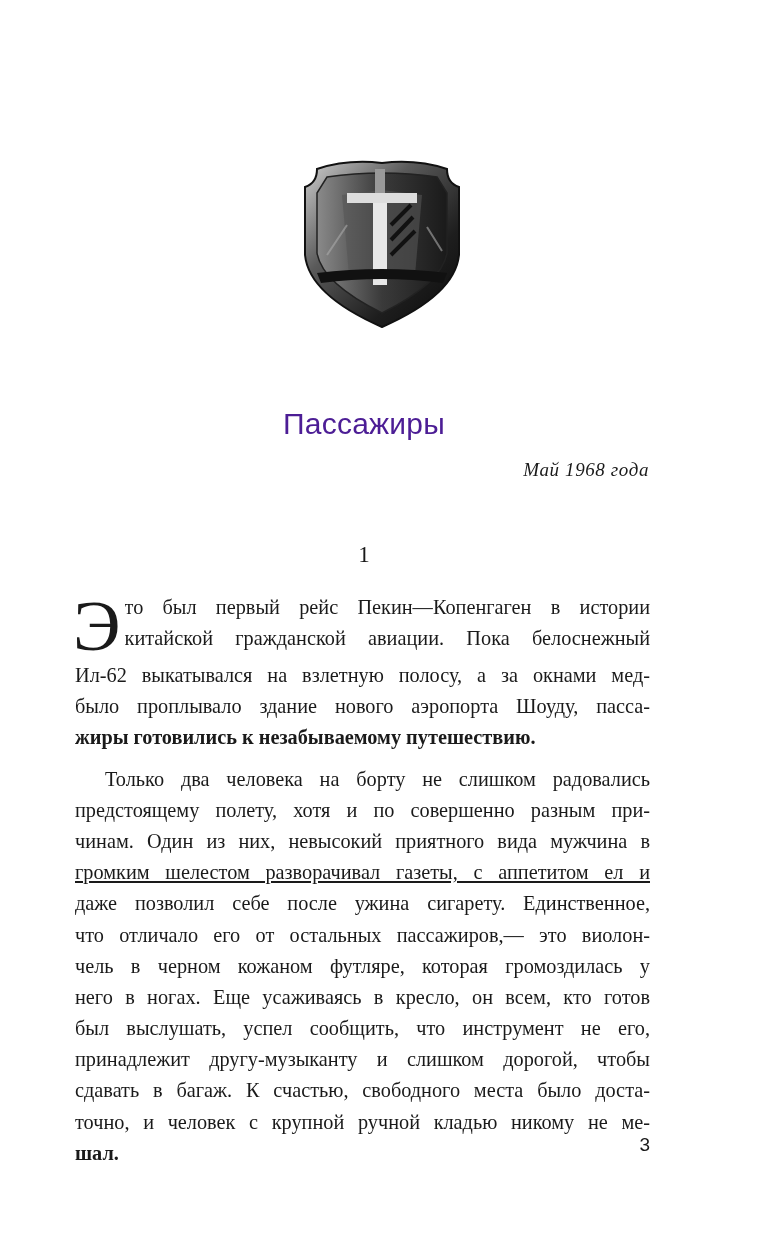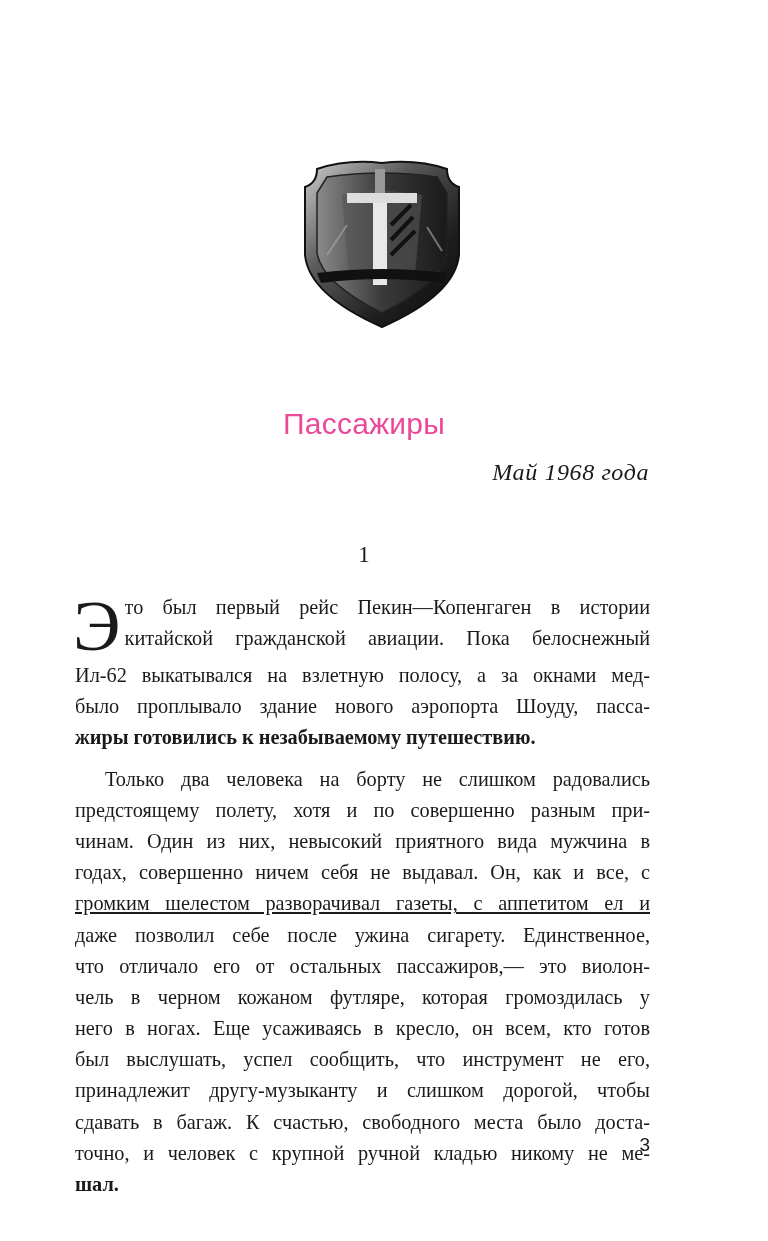--- a/index.html
+++ b/index.html
@@ -1,21 +1,21 @@
 <!DOCTYPE html>
 <html><head>
 <meta charset="utf-8">
 <style>
   html, body { margin:0; padding:0; background:#fff; }
   body { width:768px; height:1241px; position:relative; overflow:hidden; color:#1a1a1a; }
   .emblem { position:absolute; left:287px; top:155px; width:190px; height:175px; }
   .chapter-title { position:absolute; left:0; width:728px; top:407px; text-align:center;
-    font-family:"Liberation Sans", sans-serif; font-size:30px; font-weight:400; color:#ec4899; letter-spacing:0.2px; }
+    font-family:"Liberation Sans", sans-serif; font-size:30px; font-weight:400; color:#4c1d95; letter-spacing:0.2px; }
   .dateline { position:absolute; right:119px; top:459px; font-family:"Liberation Serif", serif;
-    font-style:italic; font-size:24px; letter-spacing:0.6px; }
+    font-style:italic; font-size:19px; letter-spacing:0.6px; }
   .section-num { position:absolute; left:0; width:728px; top:542px; text-align:center;
     font-family:"Liberation Serif", serif; font-size:23px; }
   .body-text { position:absolute; left:75px; width:575px; top:592px;
     font-family:"Liberation Serif", serif; font-size:20.3px; line-height:31.2px; }
   .line { display:block; text-align:justify; text-align-last:justify; white-space:nowrap; height:31.2px; }
   .line.last { text-align-last:left;font-weight:bold; }
   .indent { padding-left:30px; }
   .dropcap { float:left; font-family:"Liberation Serif", serif; font-size:72px; line-height:56px;
     height:62px; margin:6px 4px 0 -2px; }
   .para2 { margin-top:10px; }
@@ -61,21 +61,20 @@
     <span class="line" style="white-space: normal; overflow: hidden;">то был первый рейс Пекин—Копенгаген в истории</span>
     <span class="line" style="white-space: normal; overflow: hidden;">китайской гражданской авиации. Пока белоснежный</span>
     <span class="line" style="clear: left; white-space: normal; overflow: hidden;">Ил-62 выкатывался на взлетную полосу, а за окнами мед-</span>
     <span class="line" style="white-space: normal; overflow: hidden;">было проплывало здание нового аэропорта Шоуду, пасса-</span>
     <span class="line last">жиры готовились к незабываемому путешествию.</span>
   </div>
   <div class="para2">
     <span class="line indent" style="white-space: normal; overflow: hidden;">Только два человека на борту не слишком радовались</span>
     <span class="line" style="white-space: normal; overflow: hidden;">предстоящему полету, хотя и по совершенно разным при-</span>
     <span class="line" style="white-space: normal; overflow: hidden;">чинам. Один из них, невысокий приятного вида мужчина в</span>
-    <span class="line" style="white-space: normal; overflow: hidden;">годах, совершенно ничем себя не выдавал. Он, как и все, с</span>
     <span class="line" style="white-space: normal; overflow: hidden; text-decoration: underline;">громким шелестом разворачивал газеты, с аппетитом ел и</span>
     <span class="line" style="white-space: normal; overflow: hidden;">даже позволил себе после ужина сигарету. Единственное,</span>
     <span class="line" style="white-space: normal; overflow: hidden;">что отличало его от остальных пассажиров,— это виолон-</span>
     <span class="line" style="white-space: normal; overflow: hidden;">чель в черном кожаном футляре, которая громоздилась у</span>
     <span class="line" style="white-space: normal; overflow: hidden;">него в ногах. Еще усаживаясь в кресло, он всем, кто готов</span>
     <span class="line" style="white-space: normal; overflow: hidden;">был выслушать, успел сообщить, что инструмент не его,</span>
     <span class="line" style="white-space: normal; overflow: hidden;">принадлежит другу-музыканту и слишком дорогой, чтобы</span>
     <span class="line" style="white-space: normal; overflow: hidden;">сдавать в багаж. К счастью, свободного места было доста-</span>
     <span class="line" style="white-space: normal; overflow: hidden;">точно, и человек с крупной ручной кладью никому не ме-</span>
     <span class="line last">шал.</span>

